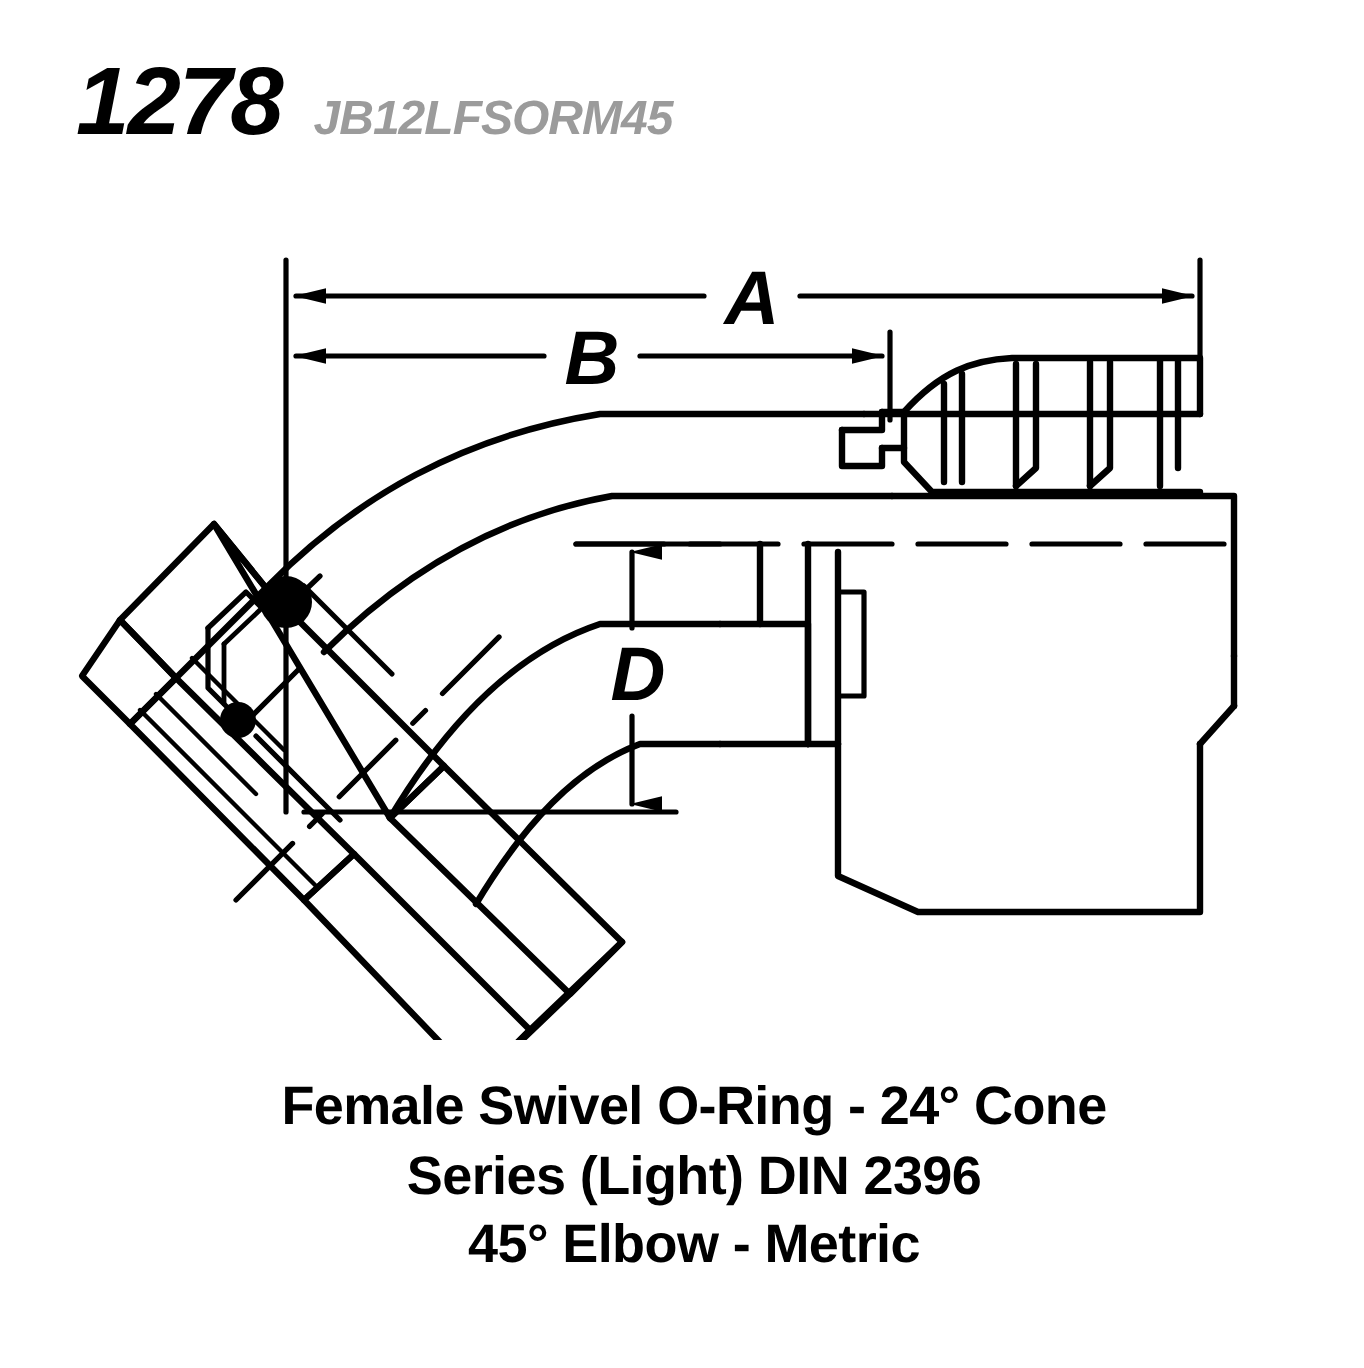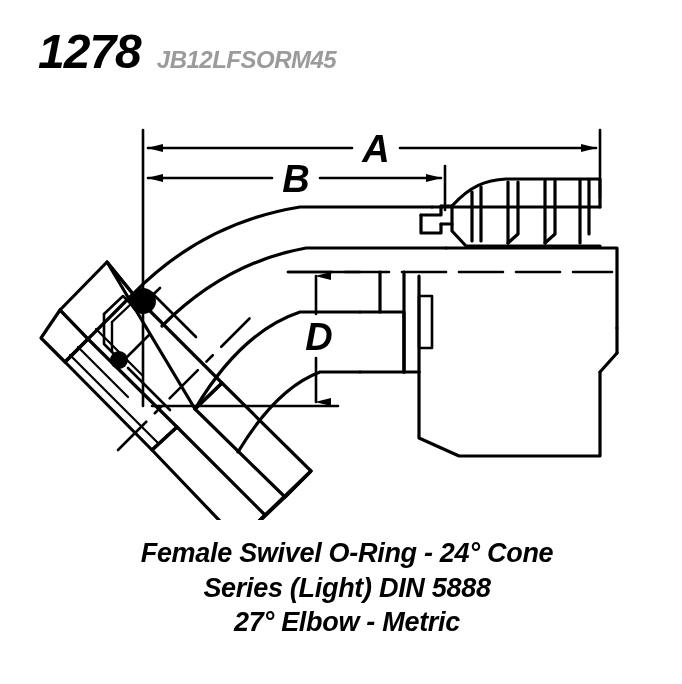--- a/index.html
+++ b/index.html
@@ -68,21 +68,20 @@
   .caption {
     position: absolute;
     left: 0;
     top: 536px;
     width: 682px;
     text-align: center;
   }
   .caption-line {
     font-size: 27px;
     font-weight: bold;
-    font-style: italic;
     color: #000000;
     line-height: 1.28;
     letter-spacing: -0.3px;
     white-space: nowrap;
     margin-left: 12px;
   }
 </style>
 </head>
 <body>
 
@@ -227,17 +226,17 @@
         <text x="376" y="62" font-size="38">A</text>
         <text x="296" y="92" font-size="38">B</text>
         <text x="319" y="250" font-size="38">D</text>
         <text x="317" y="500" font-size="38" text-anchor="start">H1</text>
       </g>
     </svg>
   </div>
 
   <div class="caption">
     <div class="caption-line">Female Swivel O-Ring - 24° Cone</div>
-    <div class="caption-line">Series (Light) DIN 5888</div>
-    <div class="caption-line">27° Elbow - Metric</div>
+    <div class="caption-line">Series (Light) DIN 2396</div>
+    <div class="caption-line">45° Elbow - Metric</div>
   </div>
 
 </div>
 
 </body></html>

